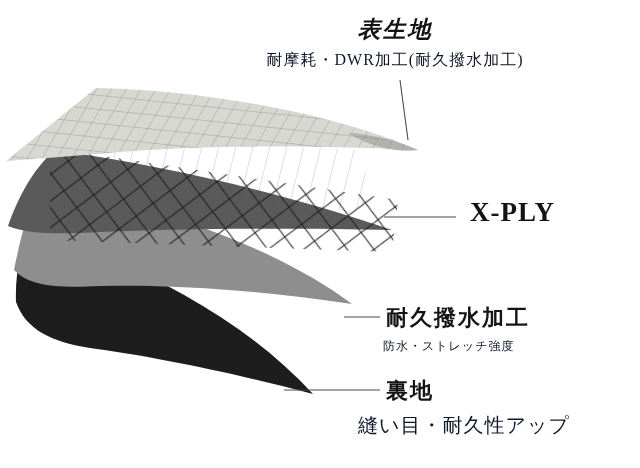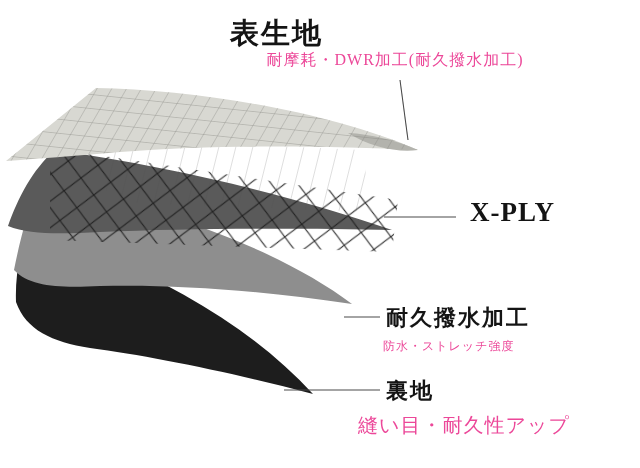--- a/index.html
+++ b/index.html
@@ -13,25 +13,25 @@
   .layers-svg{position:absolute;left:0;top:0;}
   .callout-title{
     position:absolute;
     font-weight:bold;
     color:#141414;
     white-space:nowrap;
     letter-spacing:2px;
   }
   .callout-desc{
     position:absolute;
-    color:#ec4899;
+    color:#0f172a;
     white-space:nowrap;
     letter-spacing:1px;
   }
-  .t-outer{left:230px;top:14px;width:330px;font-size:29px;}
+  .t-outer{left:230px;top:14px;width:330px;text-align:center;font-size:23px;font-style:italic;}
   .d-outer{left:195px;top:50px;width:400px;text-align:center;font-size:16px;}
   .t-xply{left:462px;top:197px;font-size:27px;letter-spacing:1px;margin-left:8px;}
   .d-xply{left:461px;top:241px;font-size:17px;}
   .t-poly{left:386px;top:303px;font-size:22px;}
   .d-poly{left:383px;top:338px;font-size:12px;}
   .t-lining{left:386px;top:376px;font-size:22px;}
   .d-lining{left:358px;top:412px;font-size:20px;}
 </style>
 </head>
 <body>

